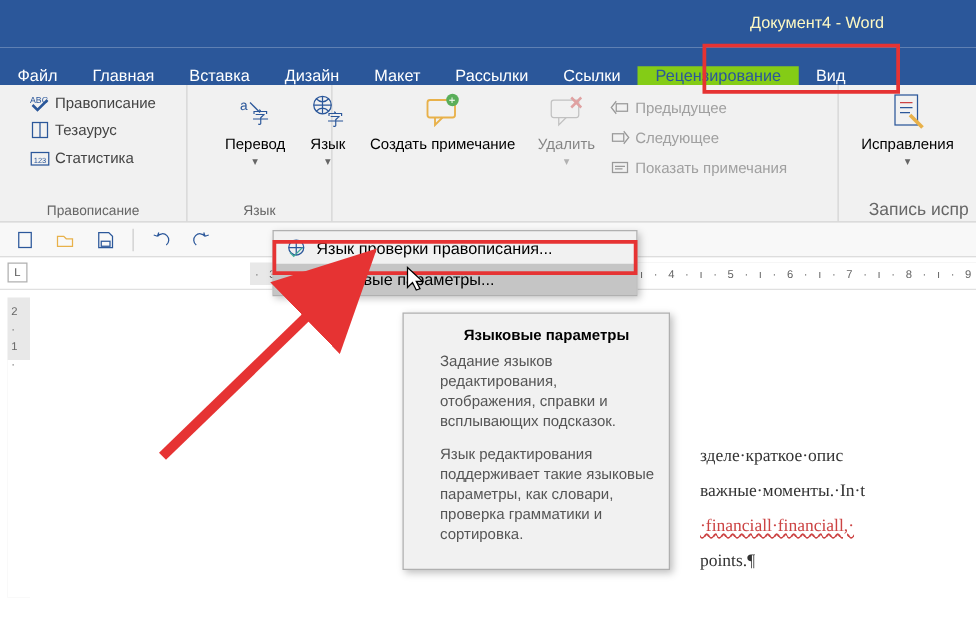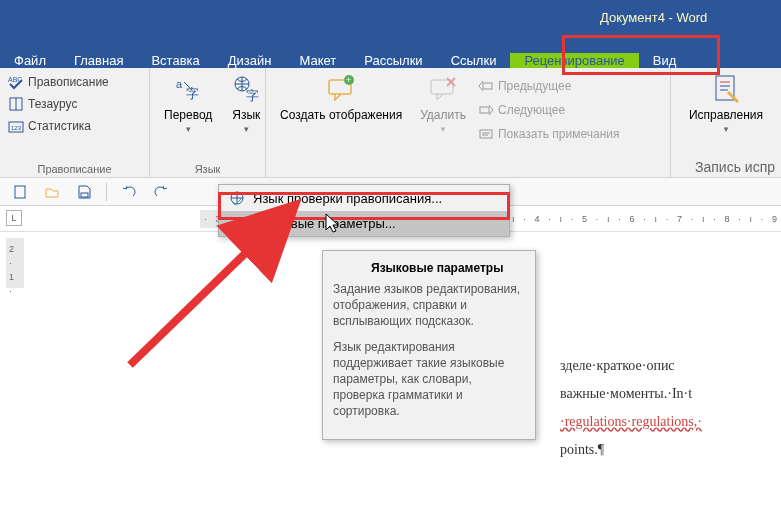--- a/index.html
+++ b/index.html
@@ -50,21 +50,21 @@
   
   .ribbon {
     background: #F1F1F1;
     border-bottom: 1px solid #D4D4D4;
     height: 110px;
     display: flex;
     position: relative;
   }
   .group {
     border-right: 1px solid #D4D4D4;
-    padding: 4px 8px 2px;
+    padding: 4px 24px 2px;
     display: flex;
     flex-direction: column;
     justify-content: space-between;
   }
   .group-body {
     display: flex;
     gap: 6px;
     flex: 1;
   }
   .group-label {
@@ -248,20 +248,21 @@
     z-index:9;
   }
   .tooltip .tt-title {
     font-weight:bold;
     margin-bottom:6px;
     margin-left:38px;
   }
   .tooltip .tt-body {
     color:#555;
     line-height:16px;
+    margin-left:19px;
   }
   .tooltip .tt-body p { margin-bottom:10px; }
 
   
   .arrow {
     position:absolute;
     left:120px; top:195px;
     z-index:20;
     pointer-events:none;
   }
@@ -379,21 +380,21 @@
     <div class="group-body">
       <div class="vbtn">
         <span class="icon">
           <svg width="32" height="32">
               <rect x="4" y="6" width="22" height="14" rx="2" fill="none" stroke="#E8B14A" stroke-width="1.5"></rect>
               <path d="M10 20 L10 26 L16 20" fill="none" stroke="#E8B14A" stroke-width="1.5"></path>
               <circle cx="24" cy="6" r="5" fill="#5AAE5A"></circle>
               <text x="21" y="9" font-size="9" fill="#fff">+</text>
             </svg>
         </span>
-        <span class="lbl">Создать отображения</span>
+        <span class="lbl">Создать примечание</span>
       </div>
       <div class="vbtn" style="opacity:0.45">
         <span class="icon">
           <svg width="32" height="32">
               <rect x="4" y="6" width="22" height="14" rx="2" fill="none" stroke="#888"></rect>
               <path d="M10 20 L10 26 L16 20" fill="none" stroke="#888"></path>
               <line x1="20" y1="4" x2="28" y2="12" stroke="#C44" stroke-width="2"></line>
               <line x1="28" y1="4" x2="20" y2="12" stroke="#C44" stroke-width="2"></line>
             </svg>
         </span>
@@ -523,21 +524,21 @@
     <div class="vruler-light"></div>
     <div class="vruler-ticks" style="white-space:pre-line;">2
 ·
 1
 ·
  </div>
   </div>
   <div class="doc-text">
     <div>зделе·краткое·опис</div>
     <div>важные·моменты.·In·t</div>
-    <div style="color:#C44; text-decoration:underline wavy #C44;">·regulations·regulations,·</div>
+    <div style="color:#C44; text-decoration:underline wavy #C44;">·financiall·financiall,·</div>
     <div>points.¶</div>
   </div>
 </div>
 
 <svg class="arrow" width="200" height="180">
   <defs>
     <marker id="ah" markerWidth="10" markerHeight="10" refX="8" refY="5" orient="auto">
       <path d="M0 0 L10 5 L0 10 Z" fill="#E63333"></path>
     </marker>
   </defs>

